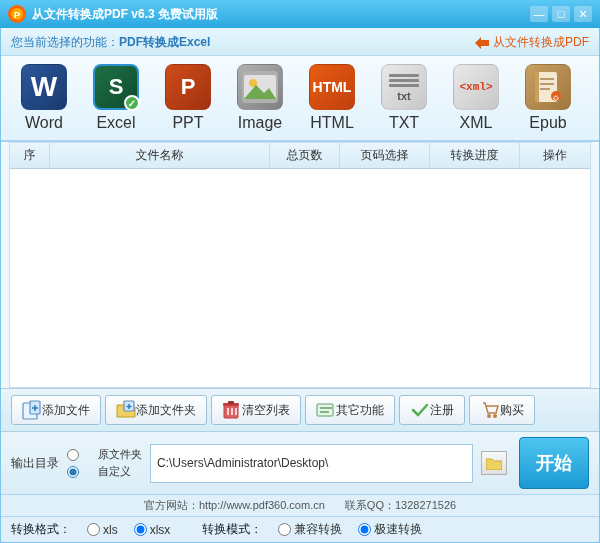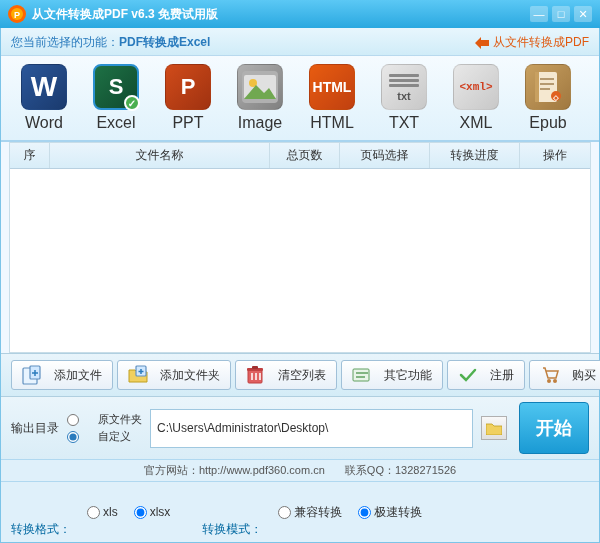--- a/index.html
+++ b/index.html
@@ -199,21 +199,21 @@
       background: linear-gradient(180deg, #e8f4fb 0%, #d4ecf7 100%);
       border-top: 1px solid #b0cfe0;
       padding: 6px 10px;
       display: flex;
       gap: 4px;
       align-items: center;
     }
     .action-btn {
       display: flex;
       align-items: center;
-      gap: 12px;
+      gap: 0;
       background: linear-gradient(180deg, #ffffff 0%, #e8f0f8 100%);
       border: 1px solid #a0c0d8;
       border-radius: 3px;
       padding: 4px 10px;
       cursor: pointer;
       font-size: 12px;
       color: #333;
       height: 30px;
       white-space: nowrap;
     }
@@ -299,21 +299,21 @@
     .format-row {
       background: #dff0fa;
       border-top: 1px solid #b0d8f0;
       padding: 4px 10px;
       display: flex;
       align-items: center;
       gap: 16px;
       font-size: 12px;
       color: #333;
     }
-    .format-label { color: #0369a1; white-space: nowrap; margin-top: 35px; }
+    .format-label { color: #0f172a; white-space: nowrap; }
     .radio-option {
       display: flex;
       align-items: center;
       gap: 3px;
       cursor: pointer;
     }
 
     .icon-selected-border {
       border: 2px solid #2a90d0 !important;
       border-radius: 8px;

